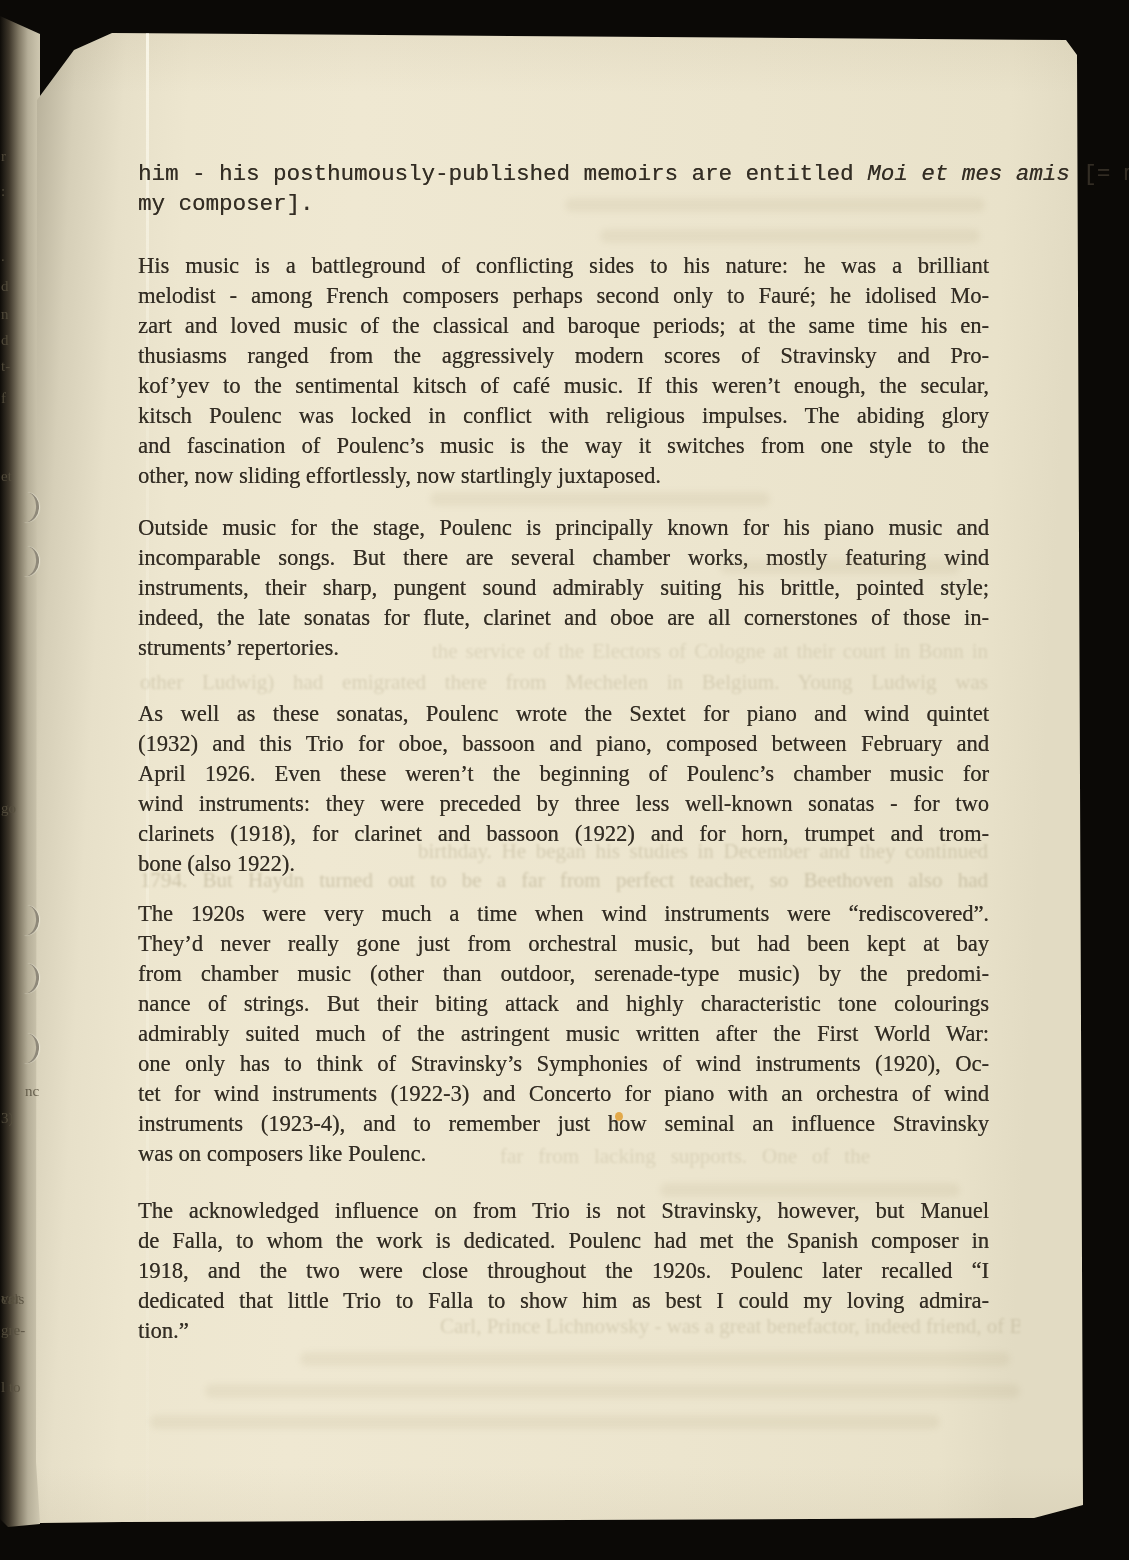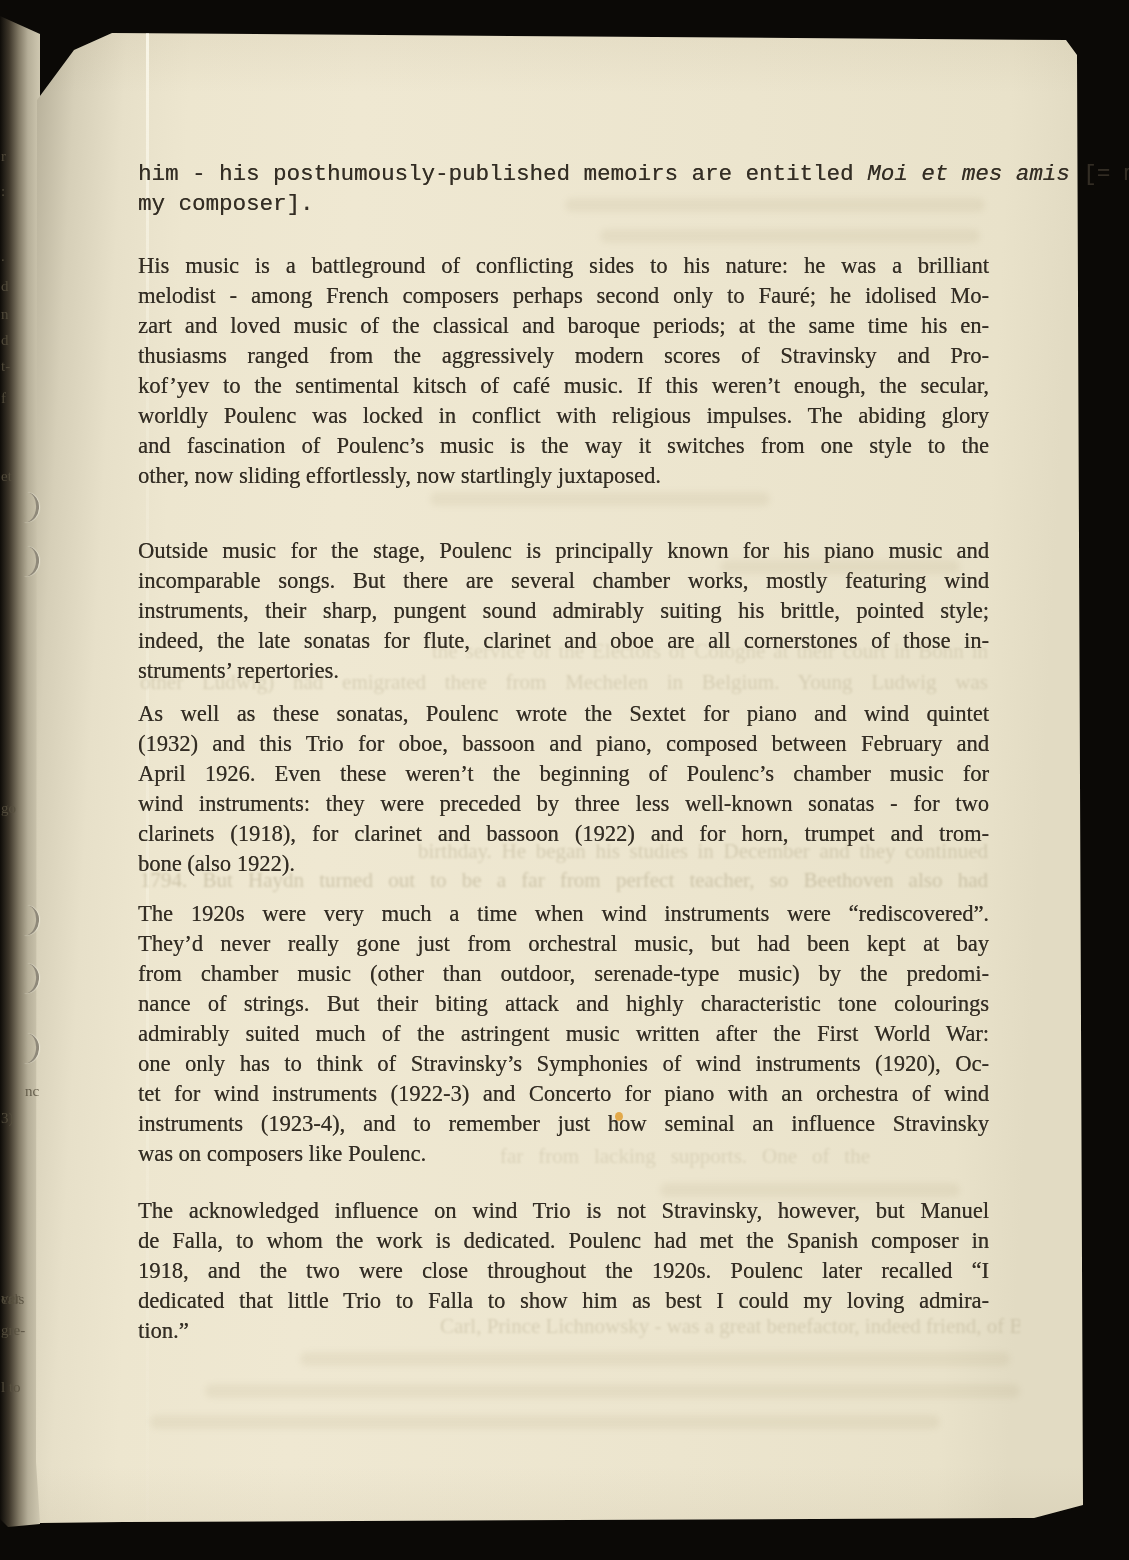--- a/index.html
+++ b/index.html
@@ -72,25 +72,25 @@
       <div class="paragraph" style="top: 159px; font-family: Liberation Mono, monospace;">
         <div class="line"><span>him - his posthumously-published memoirs are entitled </span><span class="it">Moi et mes amis</span><span> [= me and</span></div>
         <div class="line last"><span>my composer].</span></div>
       </div>
       <div class="paragraph" style="top: 251px;">
         <div class="line"><span>His music is a battleground of conflicting sides to his nature: he was a brilliant</span></div>
         <div class="line"><span>melodist - among French composers perhaps second only to Fauré; he idolised Mo-</span></div>
         <div class="line"><span>zart and loved music of the classical and baroque periods; at the same time his en-</span></div>
         <div class="line"><span>thusiasms ranged from the aggressively modern scores of Stravinsky and Pro-</span></div>
         <div class="line"><span>kof’yev to the sentimental kitsch of café music.  If this weren’t enough, the secular,</span></div>
-        <div class="line"><span>worldly Poulenc was locked in conflict with religious impulses.  The abiding glory</span></div>
+        <div class="line"><span>kitsch Poulenc was locked in conflict with religious impulses.  The abiding glory</span></div>
         <div class="line"><span>and fascination of Poulenc’s music is the way it switches from one style to the</span></div>
         <div class="line last"><span>other, now sliding effortlessly, now startlingly juxtaposed.</span></div>
       </div>
-      <div class="paragraph" style="top: 536px; font-family: Liberation Serif, serif;">
+      <div class="paragraph" style="top: 513px; font-family: Liberation Serif, serif;">
         <div class="line"><span>Outside music for the stage, Poulenc is principally known for his piano music and</span></div>
         <div class="line"><span>incomparable songs.  But there are several chamber works, mostly featuring wind</span></div>
         <div class="line"><span>instruments, their sharp, pungent sound admirably suiting his brittle, pointed style;</span></div>
         <div class="line"><span>indeed, the late sonatas for flute, clarinet and oboe are all cornerstones of those in-</span></div>
         <div class="line last"><span>struments’ repertories.</span></div>
       </div>
       <div class="paragraph" style="top: 699px;">
         <div class="line"><span>As well as these sonatas, Poulenc wrote the Sextet for piano and wind quintet</span></div>
         <div class="line"><span>(1932) and this Trio for oboe, bassoon and piano, composed between February and</span></div>
         <div class="line"><span>April 1926.  Even these weren’t the beginning of Poulenc’s chamber music for</span></div>
@@ -103,21 +103,21 @@
         <div class="line"><span>They’d never really gone just from orchestral music, but had been kept at bay</span></div>
         <div class="line"><span>from chamber music (other than outdoor, serenade-type music) by the predomi-</span></div>
         <div class="line"><span>nance of strings.  But their biting attack and highly characteristic tone colourings</span></div>
         <div class="line"><span>admirably suited much of the astringent music written after the First World War:</span></div>
         <div class="line"><span>one only has to think of Stravinsky’s Symphonies of wind instruments (1920), Oc-</span></div>
         <div class="line"><span>tet for wind instruments (1922-3) and Concerto for piano with an orchestra of wind</span></div>
         <div class="line"><span>instruments (1923-4), and to remember just how seminal an influence Stravinsky</span></div>
         <div class="line last"><span>was on composers like Poulenc.</span></div>
       </div>
       <div class="paragraph" style="top: 1196px;">
-        <div class="line"><span>The acknowledged influence on wind Trio is not Stravinsky, however, but Manuel</span></div>
+        <div class="line"><span>The acknowledged influence on from Trio is not Stravinsky, however, but Manuel</span></div>
         <div class="line"><span>de Falla, to whom the work is dedicated.  Poulenc had met the Spanish composer in</span></div>
         <div class="line"><span>1918, and the two were close throughout the 1920s.  Poulenc later recalled  “I</span></div>
         <div class="line"><span>dedicated that little Trio to Falla to show him as best I could my loving admira-</span></div>
         <div class="line last"><span>tion.”</span></div>
       </div>
       <div class="ghost" style="top: 639px; left: 432px; width: 556px; opacity: 0.16;">the service of the Electors of Cologne at their court in Bonn in</div>
       <div class="ghost" style="top: 670px; left: 140px; width: 848px; opacity: 0.2;">other Ludwig) had emigrated there from Mechelen in Belgium.  Young Ludwig was</div>
       <div class="ghost" style="top: 839px; left: 418px; width: 570px; opacity: 0.22;">birthday.  He began his studies in December and they continued</div>
       <div class="ghost" style="top: 868px; left: 140px; width: 848px; opacity: 0.28;">1794. But Haydn turned out to be a far from perfect teacher, so Beethoven also had</div>
       <div class="ghost" style="top: 1144px; left: 500px; width: 370px; opacity: 0.16;">far from lacking supports.  One of the</div>

